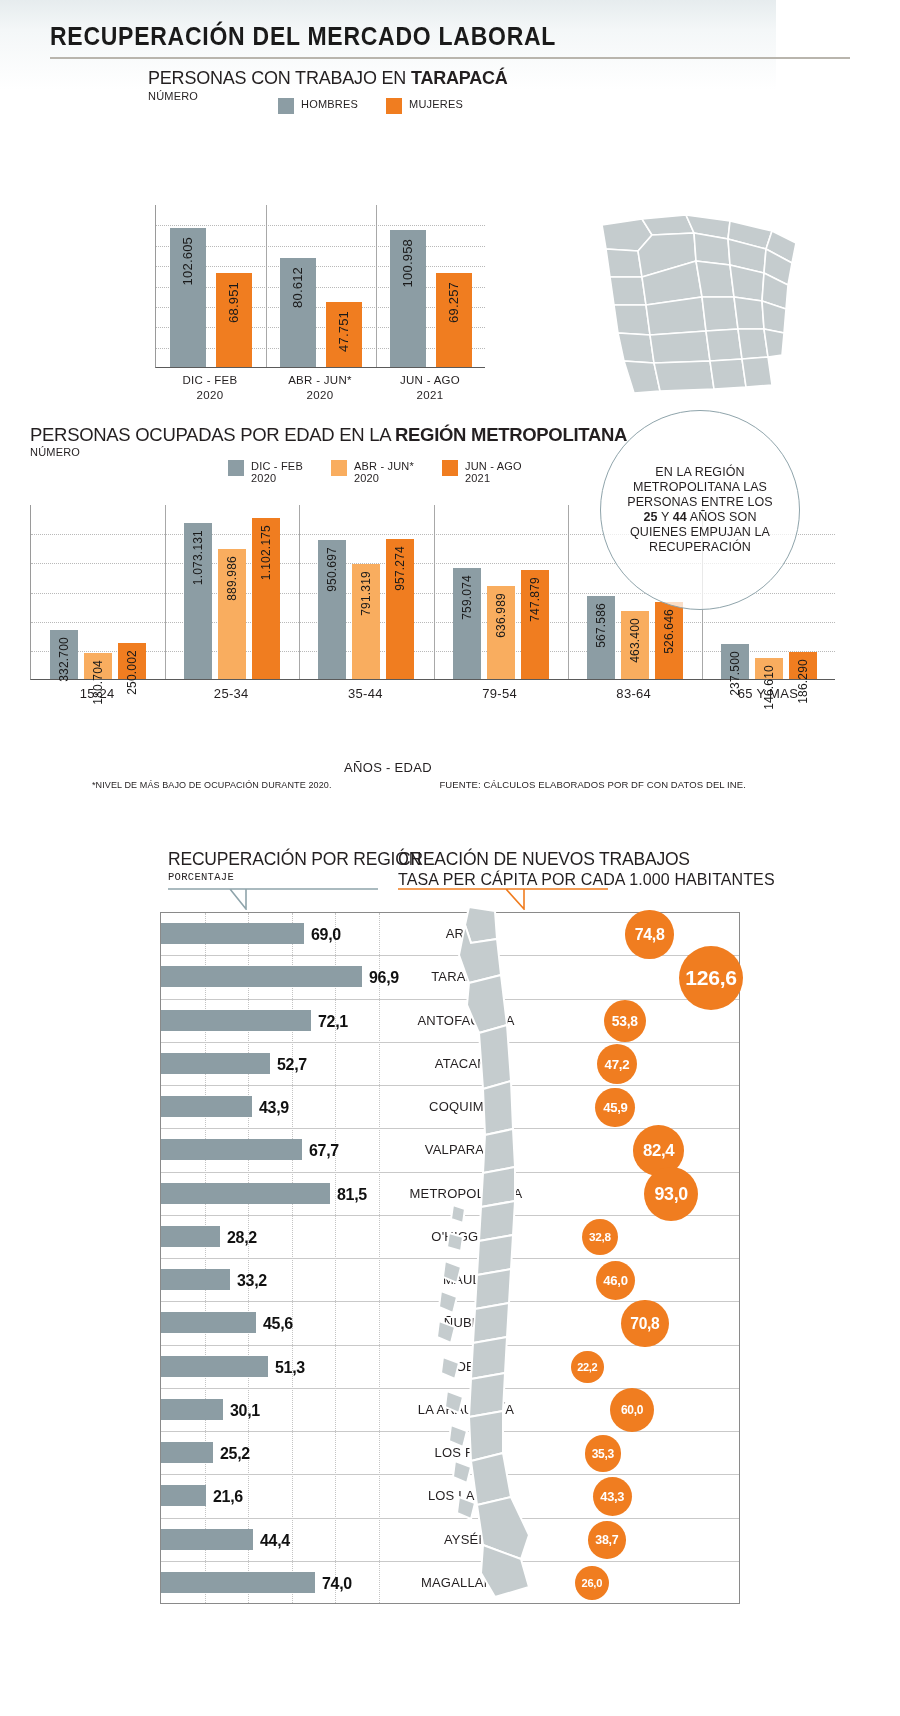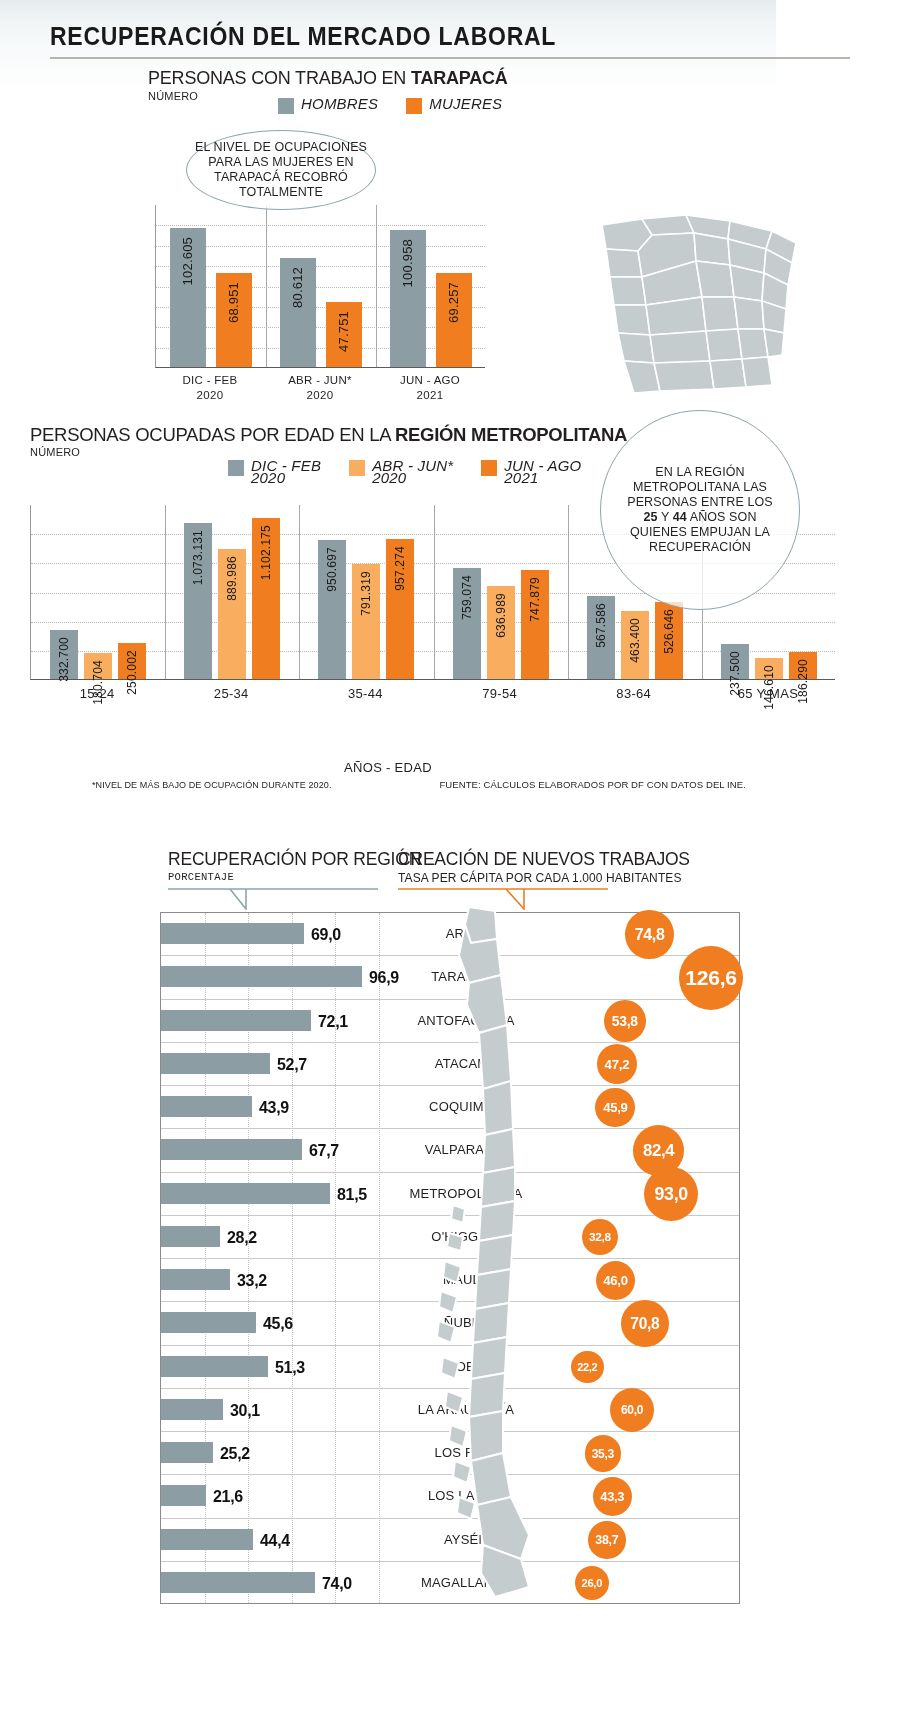--- a/index.html
+++ b/index.html
@@ -45,21 +45,21 @@
     font-size: 18px; letter-spacing: -0.2px; white-space: nowrap;
   }
   .c1-title b { font-weight: bold; }
   .c1-sub {
     position: absolute; left: 148px; top: 90px;
     font-size: 11px; letter-spacing: 0.2px;
   }
   .legend-row { position: absolute; display: flex; align-items: center; }
   .legend-item { display: flex; align-items: flex-start; margin-right: 28px; }
   .legend-swatch { width: 16px; height: 16px; margin-right: 7px; flex: 0 0 auto; }
-  .legend-text { font-size: 15px; line-height: 12px; letter-spacing: 0.2px; white-space: nowrap; font-style: italic; }
+  .legend-text { font-size: 11px; line-height: 12px; letter-spacing: 0.2px; white-space: nowrap; }
   .legend-text .l2 { display: block; }
 
   #c1-legend { left: 278px; top: 98px; }
 
   .bubble {
     position: absolute;
     border: 1.5px solid #8fa4ab;
     border-radius: 50%;
     display: flex; align-items: center; justify-content: center;
     text-align: center;
@@ -123,21 +123,21 @@
   .footnote-right { position: absolute; right: 30px; top: 779px; font-size: 9.5px; letter-spacing: 0.1px; text-align: right; }
 
   
   .mapwrap { position: absolute; }
   #map-north { left: 590px; top: 205px; width: 215px; height: 205px; }
 
   
   .b-title-left { position: absolute; left: 168px; top: 849px; font-size: 17.5px; letter-spacing: -0.2px; }
   .b-sub-left { position: absolute; left: 168px; top: 871px; font-size: 10.5px; letter-spacing: 0.3px; font-family: Liberation Mono, monospace; }
   .b-title-right { position: absolute; left: 398px; top: 849px; font-size: 17.5px; letter-spacing: -0.2px; }
-  .b-sub-right { position: absolute; left: 398px; top: 871px; font-size: 12px; letter-spacing: 0.1px; }
+  .b-sub-right { position: absolute; left: 398px; top: 871px; font-size: 16px; letter-spacing: 0.1px; }
 
   .bracket-left { position: absolute; left: 168px; top: 888px; width: 210px; height: 22px; }
   .bracket-right { position: absolute; left: 398px; top: 888px; width: 210px; height: 22px; }
 
   #btable {
     position: absolute; left: 160px; top: 912px; width: 580px; height: 692px;
     border-left: 1px solid #8a8a8a; border-right: 1px solid #8a8a8a;
     border-top: 1px solid #8a8a8a; border-bottom: 1px solid #8a8a8a;
   }
   .brow { position: relative; height: 43.25px; border-bottom: 1px solid #c9c9c9; }
@@ -184,21 +184,20 @@
     <div class="legend-item">
       <span class="legend-swatch" style="background:#8c9da4"></span>
       <span class="legend-text">HOMBRES</span>
     </div>
     <div class="legend-item">
       <span class="legend-swatch" style="background:#f07d20"></span>
       <span class="legend-text">MUJERES</span>
     </div>
   </div>
 
-  <div class="bubble" id="c1-bubble">EL NIVEL DE OCUPACIONES PARA LAS MUJERES EN TARAPACÁ RECOBRÓ TOTALMENTE</div>
 
   <div class="plot" id="c1-plot">
       <div class="gridline" style="top: 20.375px;"></div>
       <div class="gridline" style="top: 40.75px;"></div>
       <div class="gridline" style="top: 61.125px;"></div>
       <div class="gridline" style="top: 81.5px;"></div>
       <div class="gridline" style="top: 101.875px;"></div>
       <div class="gridline" style="top: 122.25px;"></div>
       <div class="gridline" style="top: 142.625px;"></div>
       <div class="sep" style="left: 110px;"></div>

